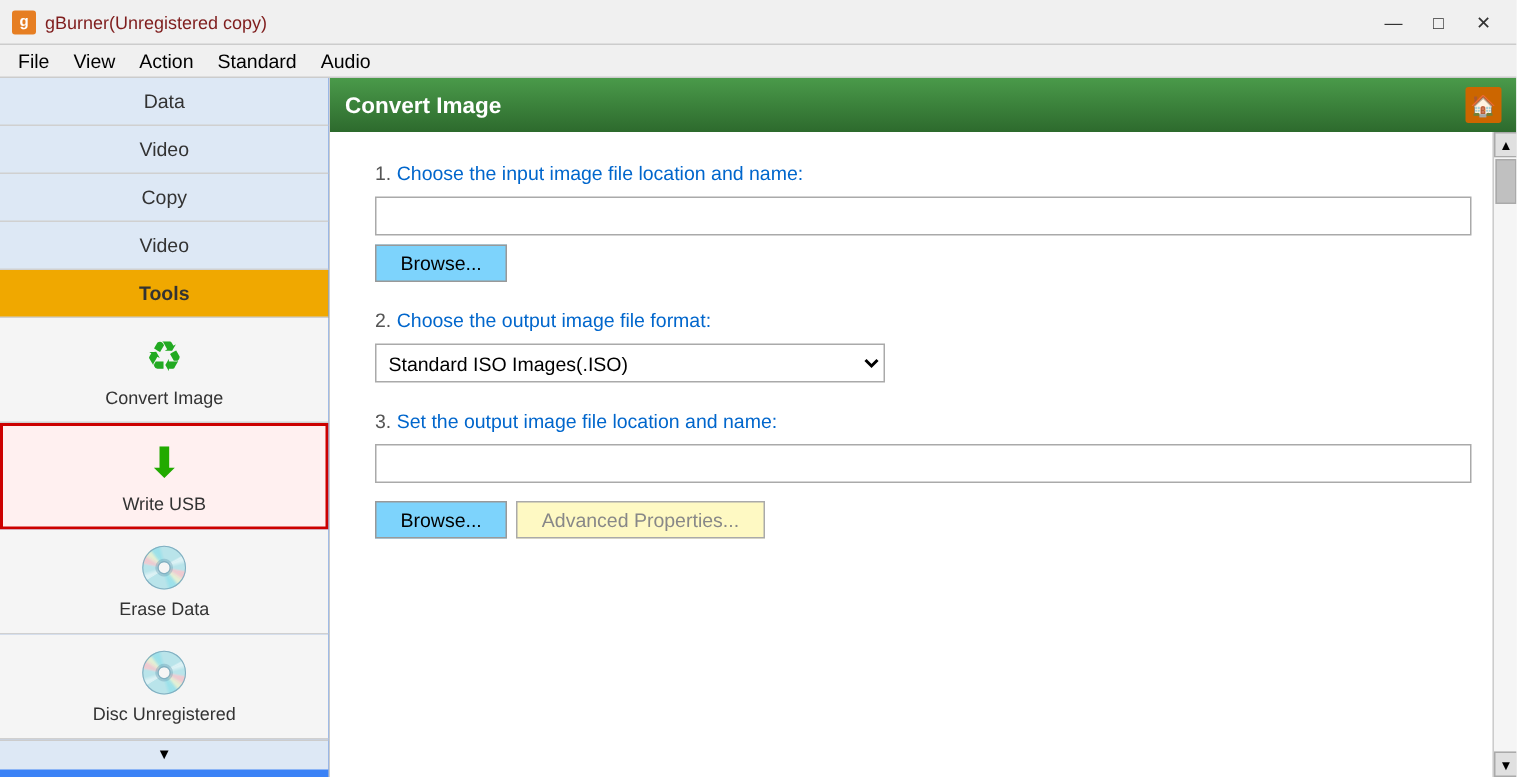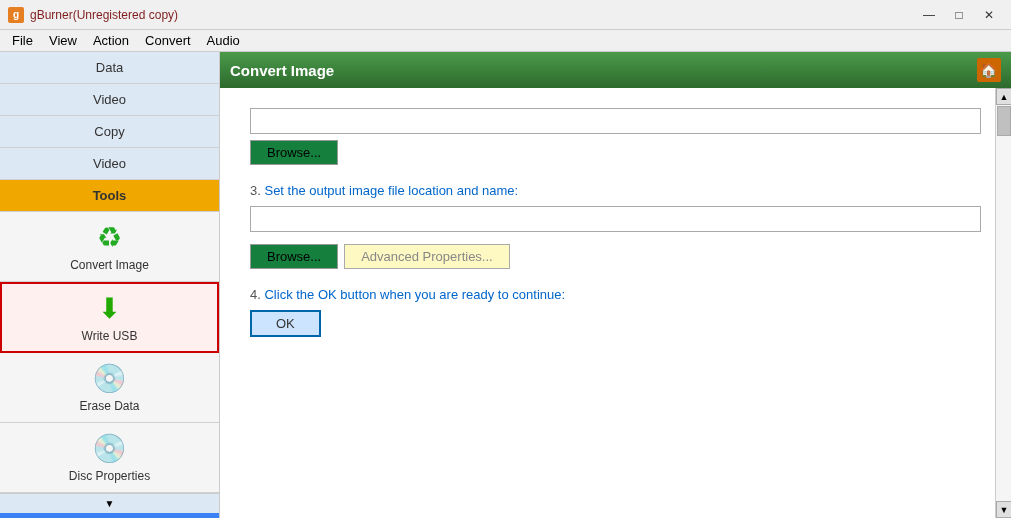--- a/index.html
+++ b/index.html
@@ -38,21 +38,21 @@
     .content-header { background: linear-gradient(to bottom, #4a9a4a, #2d6a2d); height: 36px; display: flex; align-items: center; justify-content: space-between; padding: 0 10px; }
     .content-title { color: white; font-size: 15px; font-weight: bold; }
     .home-icon { width: 24px; height: 24px; background: #cc6600; border-radius: 2px; display: flex; align-items: center; justify-content: center; color: white; font-size: 14px; cursor: pointer; }
     .content-body { flex: 1; background: white; padding: 20px 30px; overflow-y: auto; position: relative; }
 
     
     .step { margin-bottom: 18px; }
     .step-label { color: #0066cc; font-size: 13px; margin-bottom: 8px; }
     .step-number { color: #555; }
     .input-field { width: 100%; height: 26px; border: 1px solid #aaa; background: white; padding: 2px 6px; font-size: 13px; }
-    .browse-btn { margin-top: 6px; padding: 4px 16px; background: #15803d; border: 1px solid #999; cursor: pointer; font-size: 13px; }
+    .browse-btn { margin-top: 6px; padding: 4px 16px; background: #7dd3fc; border: 1px solid #999; cursor: pointer; font-size: 13px; }
     .advanced-btn { margin-top: 6px; margin-left: 6px; padding: 4px 16px; background: #fef9c3; border: 1px solid #aaa; cursor: pointer; font-size: 13px; color: #888; }
     .btn-row { display: flex; align-items: center; margin-top: 6px; }
     .select-field { width: 340px; height: 26px; border: 1px solid #aaa; background: white; font-size: 13px; padding: 0 4px; cursor: pointer; }
     .step4-label { color: #0066cc; font-size: 13px; margin-bottom: 8px; }
     .ok-btn { padding: 4px 24px; background: #cce4ff; border: 2px solid #0066aa; cursor: pointer; font-size: 13px; color: #333; }
 
     
     .content-body::-webkit-scrollbar { width: 16px; }
     .content-body::-webkit-scrollbar-track { background: #f0f0f0; border: 1px solid #ddd; }
     .content-body::-webkit-scrollbar-thumb { background: #c0c0c0; border: 1px solid #aaa; }
@@ -74,21 +74,21 @@
     <button class="title-bar-btn">—</button>
     <button class="title-bar-btn">□</button>
     <button class="title-bar-btn close">✕</button>
   </div>
 </div>
 
 <div class="menu-bar">
   <span class="menu-item">File</span>
   <span class="menu-item">View</span>
   <span class="menu-item">Action</span>
-  <span class="menu-item">Convert</span>
+  <span class="menu-item">Standard</span>
   <span class="menu-item">Audio</span>
 </div>
 
 <div class="main-layout">
 
   <div class="sidebar">
     <div class="sidebar-btn">Data</div>
     <div class="sidebar-btn">Video</div>
     <div class="sidebar-btn">Copy</div>
     <div class="sidebar-btn">Video</div>
@@ -104,61 +104,65 @@
       <div class="sidebar-tool-label">Write USB</div>
     </div>
 
     <div class="sidebar-tool-item">
       <div class="sidebar-tool-icon erase-icon">💿</div>
       <div class="sidebar-tool-label">Erase Data</div>
     </div>
 
     <div class="sidebar-tool-item">
       <div class="sidebar-tool-icon disc-info-icon">💿</div>
-      <div class="sidebar-tool-label">Disc Properties</div>
+      <div class="sidebar-tool-label">Disc Unregistered</div>
     </div>
 
     <div class="sidebar-scroll-btn">▼</div>
   </div>
 
   <div class="content">
     <div class="content-header">
       <span class="content-title">Convert Image</span>
       <div class="home-icon">🏠</div>
     </div>
 
     <div class="content-body">
 
       <div class="step">
+        <div class="step-label">
+          <span class="step-number">1.</span>
+          <span>Choose the input image file location and name:</span>
+        </div>
         <input class="input-field" type="text" value="" style="">
         <div>
           <button class="browse-btn">Browse...</button>
         </div>
       </div>
 
+      <div class="step">
+        <div class="step-label">
+          <span class="step-number">2.</span>
+          <span>Choose the output image file format:</span>
+        </div>
+        <select class="select-field"><option>Standard ISO Images(.ISO)</option><option>BIN/CUE Images(.BIN)</option><option>NRG Images(.NRG)</option></select>
+      </div>
 
       <div class="step">
         <div class="step-label">
           <span class="step-number">3.</span>
           <span>Set the output image file location and name:</span>
         </div>
         <input class="input-field" type="text" value="" style="">
         <div class="btn-row">
           <button class="browse-btn">Browse...</button>
           <button class="advanced-btn">Advanced Properties...</button>
         </div>
       </div>
 
-      <div class="step">
-        <div class="step4-label">
-          <span class="step-number">4.</span>
-          <span>Click the OK button when you are ready to continue:</span>
-        </div>
-        <button class="ok-btn">OK</button>
-      </div>
 
     </div>
 
     <div style="position:absolute; right:0; top:36px; width:16px; height:calc(100% - 36px); background:#f0f0f0; border-left:1px solid #ccc; display:flex; flex-direction:column;">
       <div style="width:16px; height:17px; background:#e0e0e0; border:1px solid #aaa; display:flex; align-items:center; justify-content:center; font-size:9px; cursor:pointer;">▲</div>
       <div style="flex:1; background:#f5f5f5;">
         <div style="width:14px; height:30px; margin:1px; background:#c0c0c0; border:1px solid #aaa;"></div>
       </div>
       <div style="width:16px; height:17px; background:#e0e0e0; border:1px solid #aaa; display:flex; align-items:center; justify-content:center; font-size:9px; cursor:pointer;">▼</div>
     </div>

